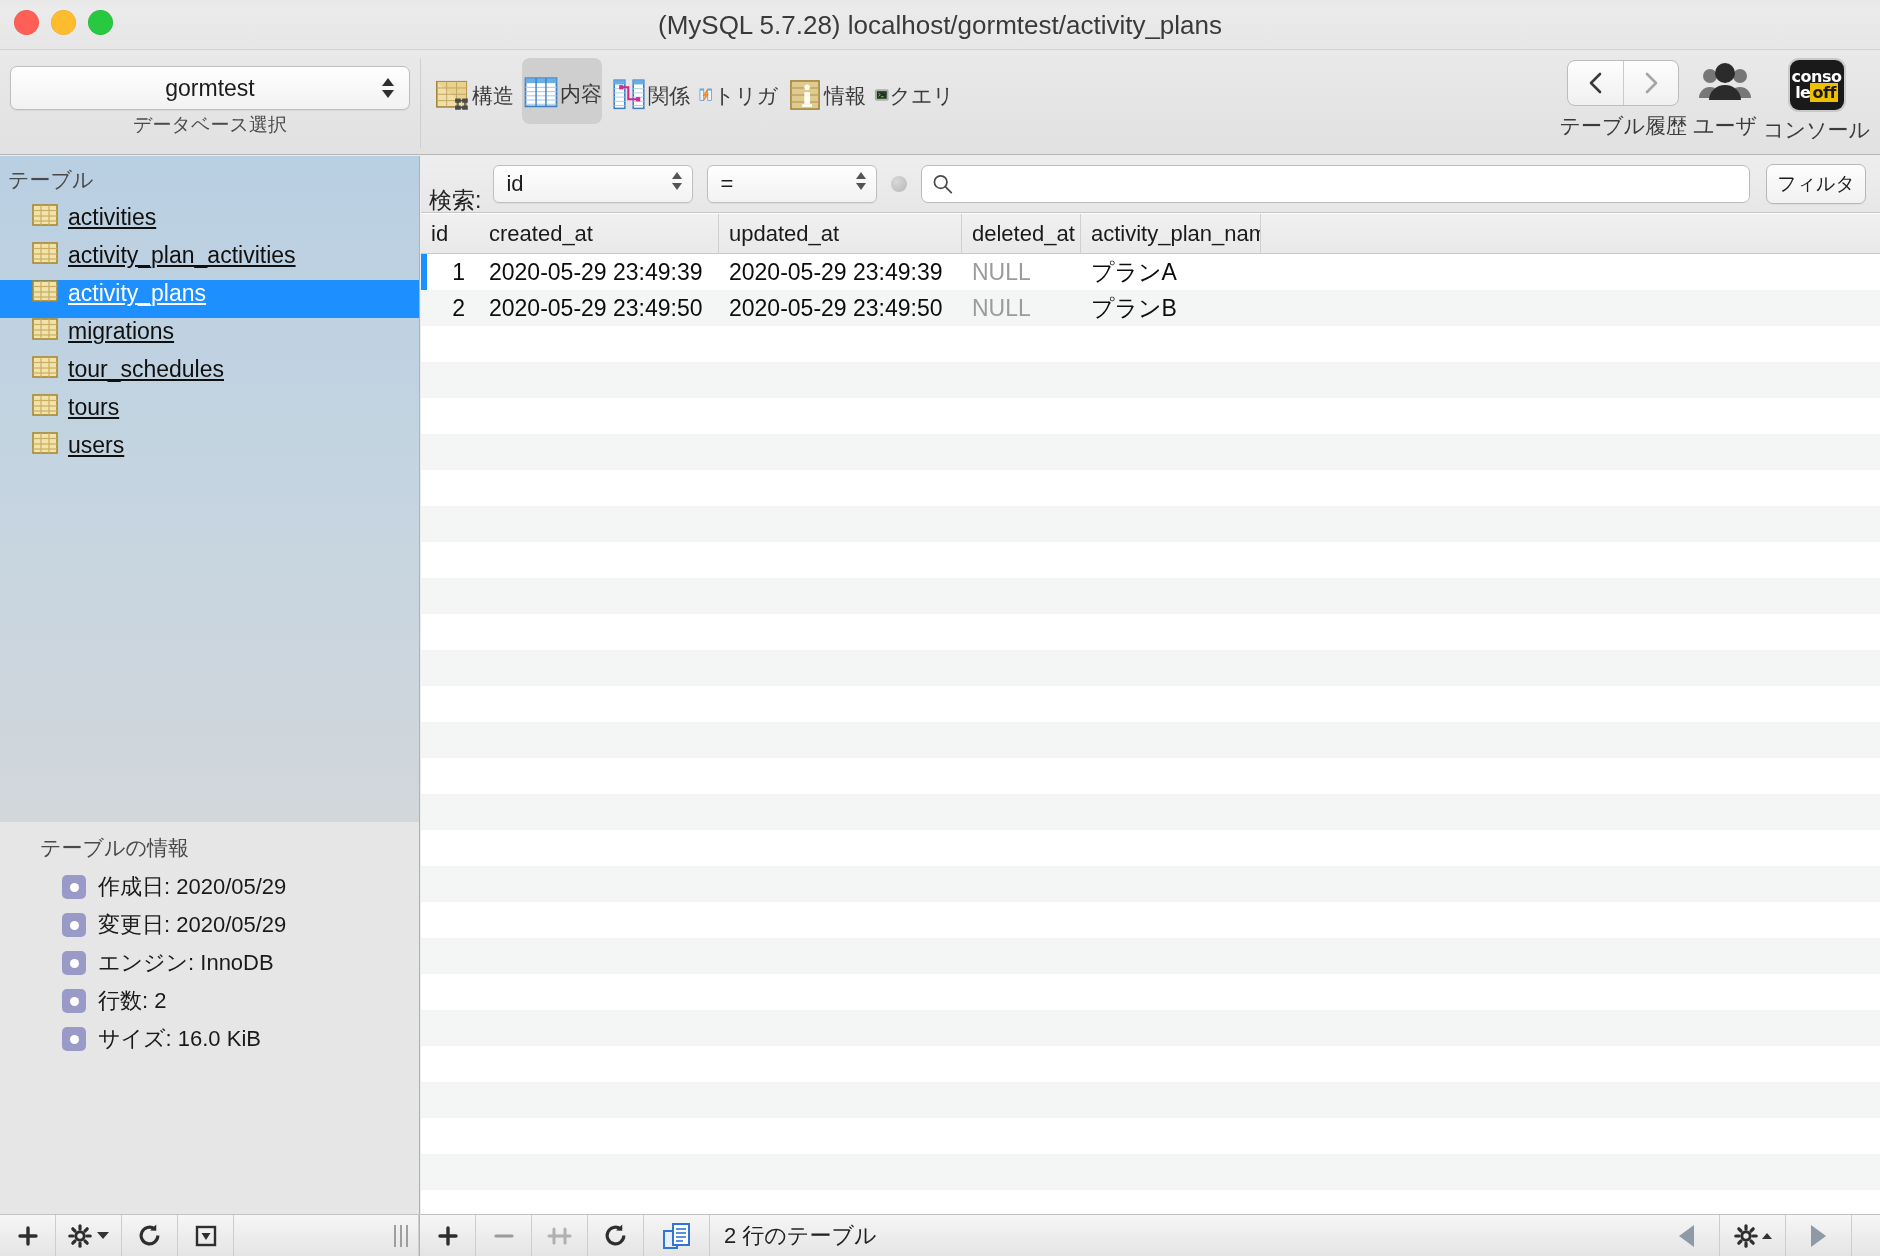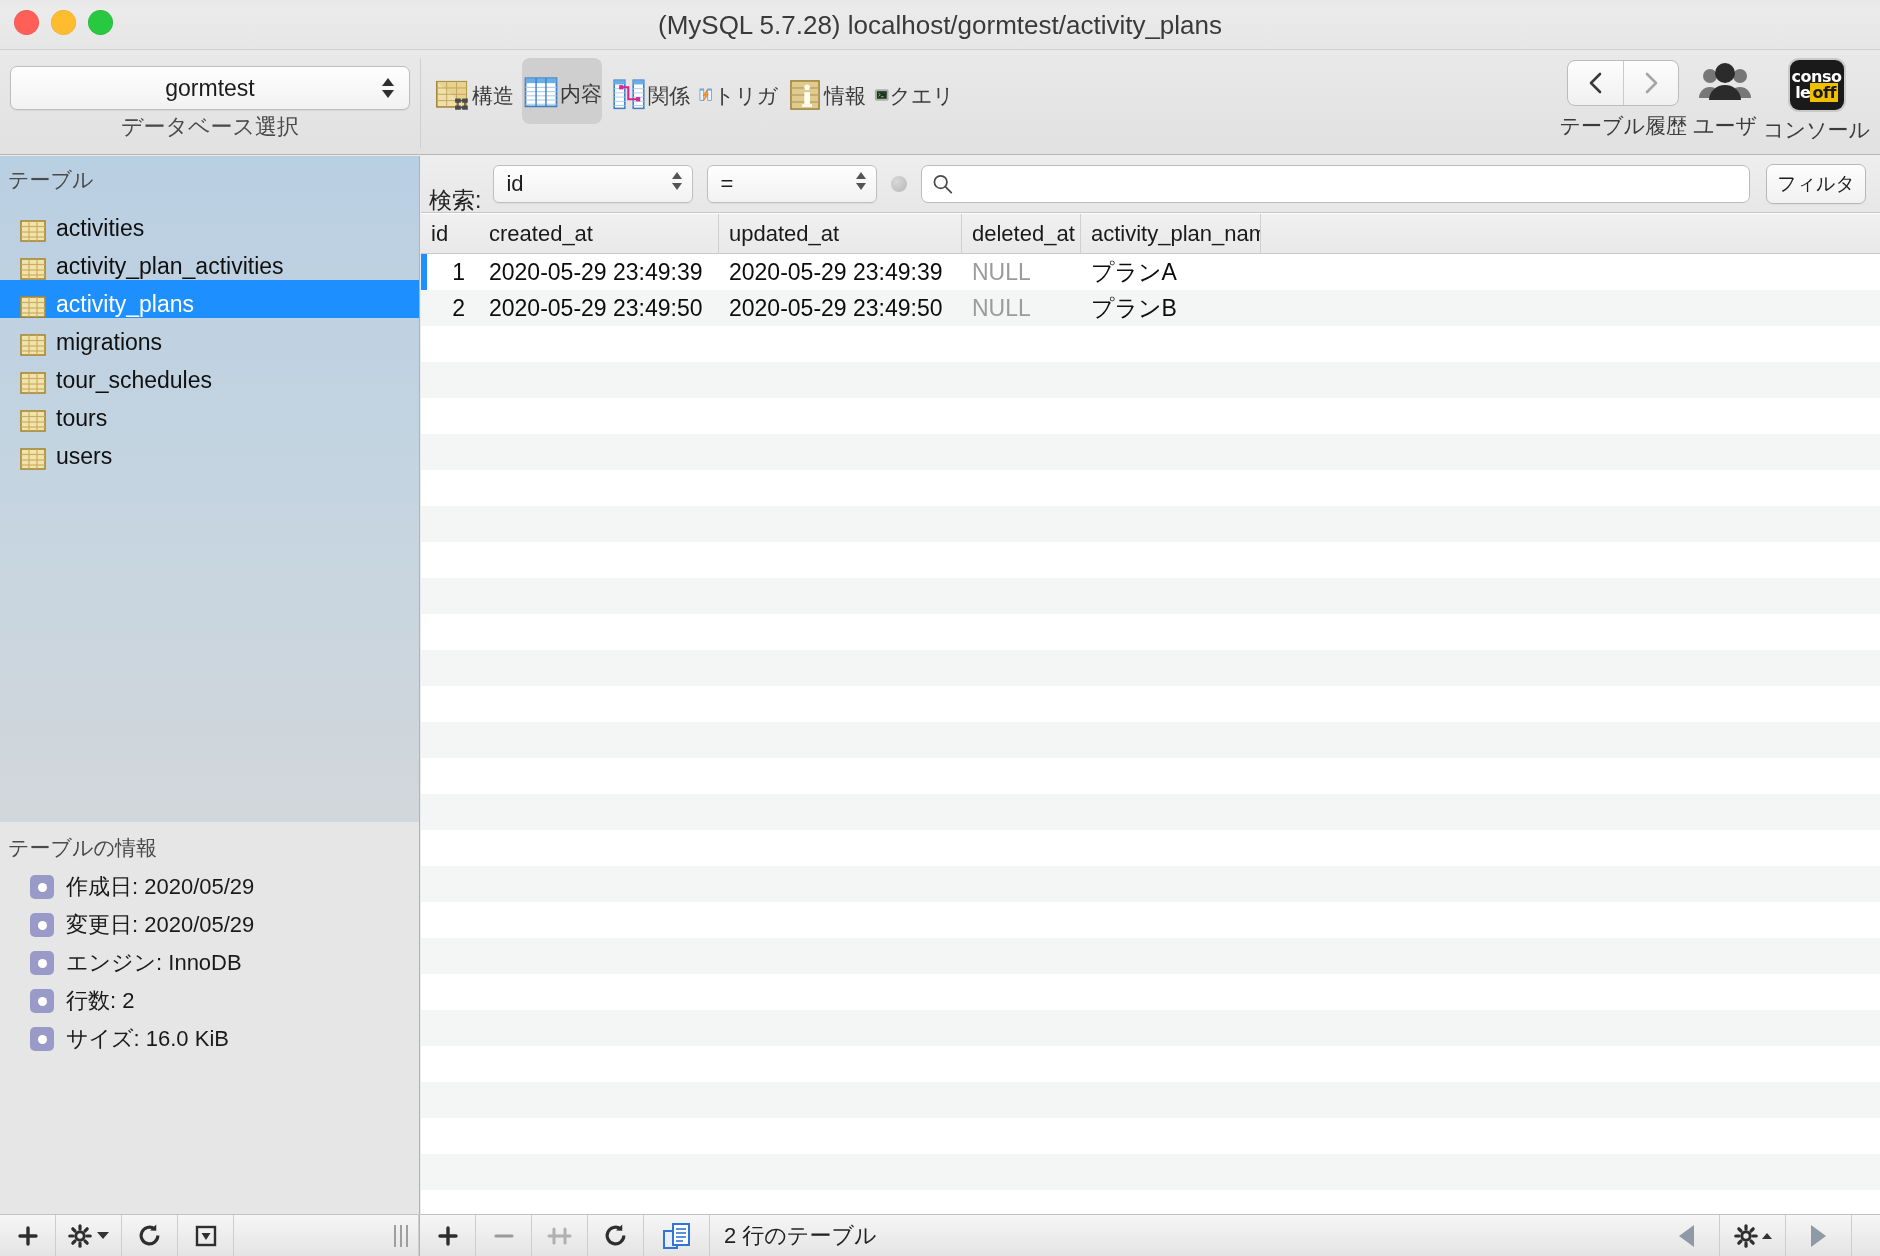--- a/index.html
+++ b/index.html
@@ -51,21 +51,21 @@
     line-height: 42px; text-align: center; font-size: 23px; color: #1c1c1c;
   }
   #db-select .stepper {
     position: absolute; right: 12px; top: 50%; transform: translateY(-50%);
     display: flex; flex-direction: column; align-items: center; line-height: 1;
     color: #3a3a3a;
   }
   #db-select .stepper svg { display: block; }
   #db-select-label {
     position: absolute; left: 10px; top: 62px; width: 400px; text-align: center;
-    font-size: 22px; color: #4a4a4a;
+    font-size: 19px; color: #4a4a4a;
   }
   #toolbar-sep {
     position: absolute; left: 420px; top: 8px; width: 1px; height: 90px;
     background: #cfcfcf;
   }
 
   
   .tb-group { position: absolute; top: 8px; display: flex; }
   .tb-item {
     width: 80px; display: flex; flex-direction: row; align-items: center;
@@ -100,32 +100,33 @@
   #sidebar {
     position: absolute; left: 0; top: 156px; width: 420px; bottom: 42px;
     background: linear-gradient(to bottom, #b9cfe2 0%, #c6d5e0 35%, #d4d7da 68%, #e4e4e4 100%);
     border-right: 1px solid #b2b2b2;
   }
   #sidebar-title {
     padding: 10px 0 6px 8px; font-size: 21px; color: #4a4a4a;
   }
   #table-list { margin-top: 4px; }
   .table-row {
-    display: flex; align-items: flex-end; height: 38px; padding-left: 20px;
-    font-size: 23px; color: #101010;
+    display: flex; align-items: flex-start; height: 38px; padding-left: 32px;
+    font-size: 23px; color: #101010; text-decoration: underline;
   }
   .table-row.selected { background: #1e8fff; color: #ffffff; }
   .tbl-ico { width: 26px; height: 22px; margin-right: 10px; flex: 0 0 auto; }
 
   #info-divider {
     position: absolute; left: 0; right: 0; bottom: 322px; height: 1px; background: #b9b9b9;
   }
   #info-panel {
     position: absolute; left: 0; right: 0; bottom: 0; height: 392px;
     background: #e6e6e6;
+    padding-left: 32px;
   }
   #info-title { padding: 12px 0 6px 8px; font-size: 21px; color: #4a4a4a; }
   .info-row { display: flex; align-items: center; height: 38px; padding-left: 30px; font-size: 22px; color: #1a1a1a; }
   .info-bullet {
     width: 24px; height: 24px; border-radius: 5px; background: #9a9ac8;
     margin-right: 12px; flex: 0 0 auto; display:flex; align-items:center; justify-content:center;
   }
   .info-bullet i { width: 9px; height: 9px; border-radius: 50%; background: #fff; display:block; }
 
   

